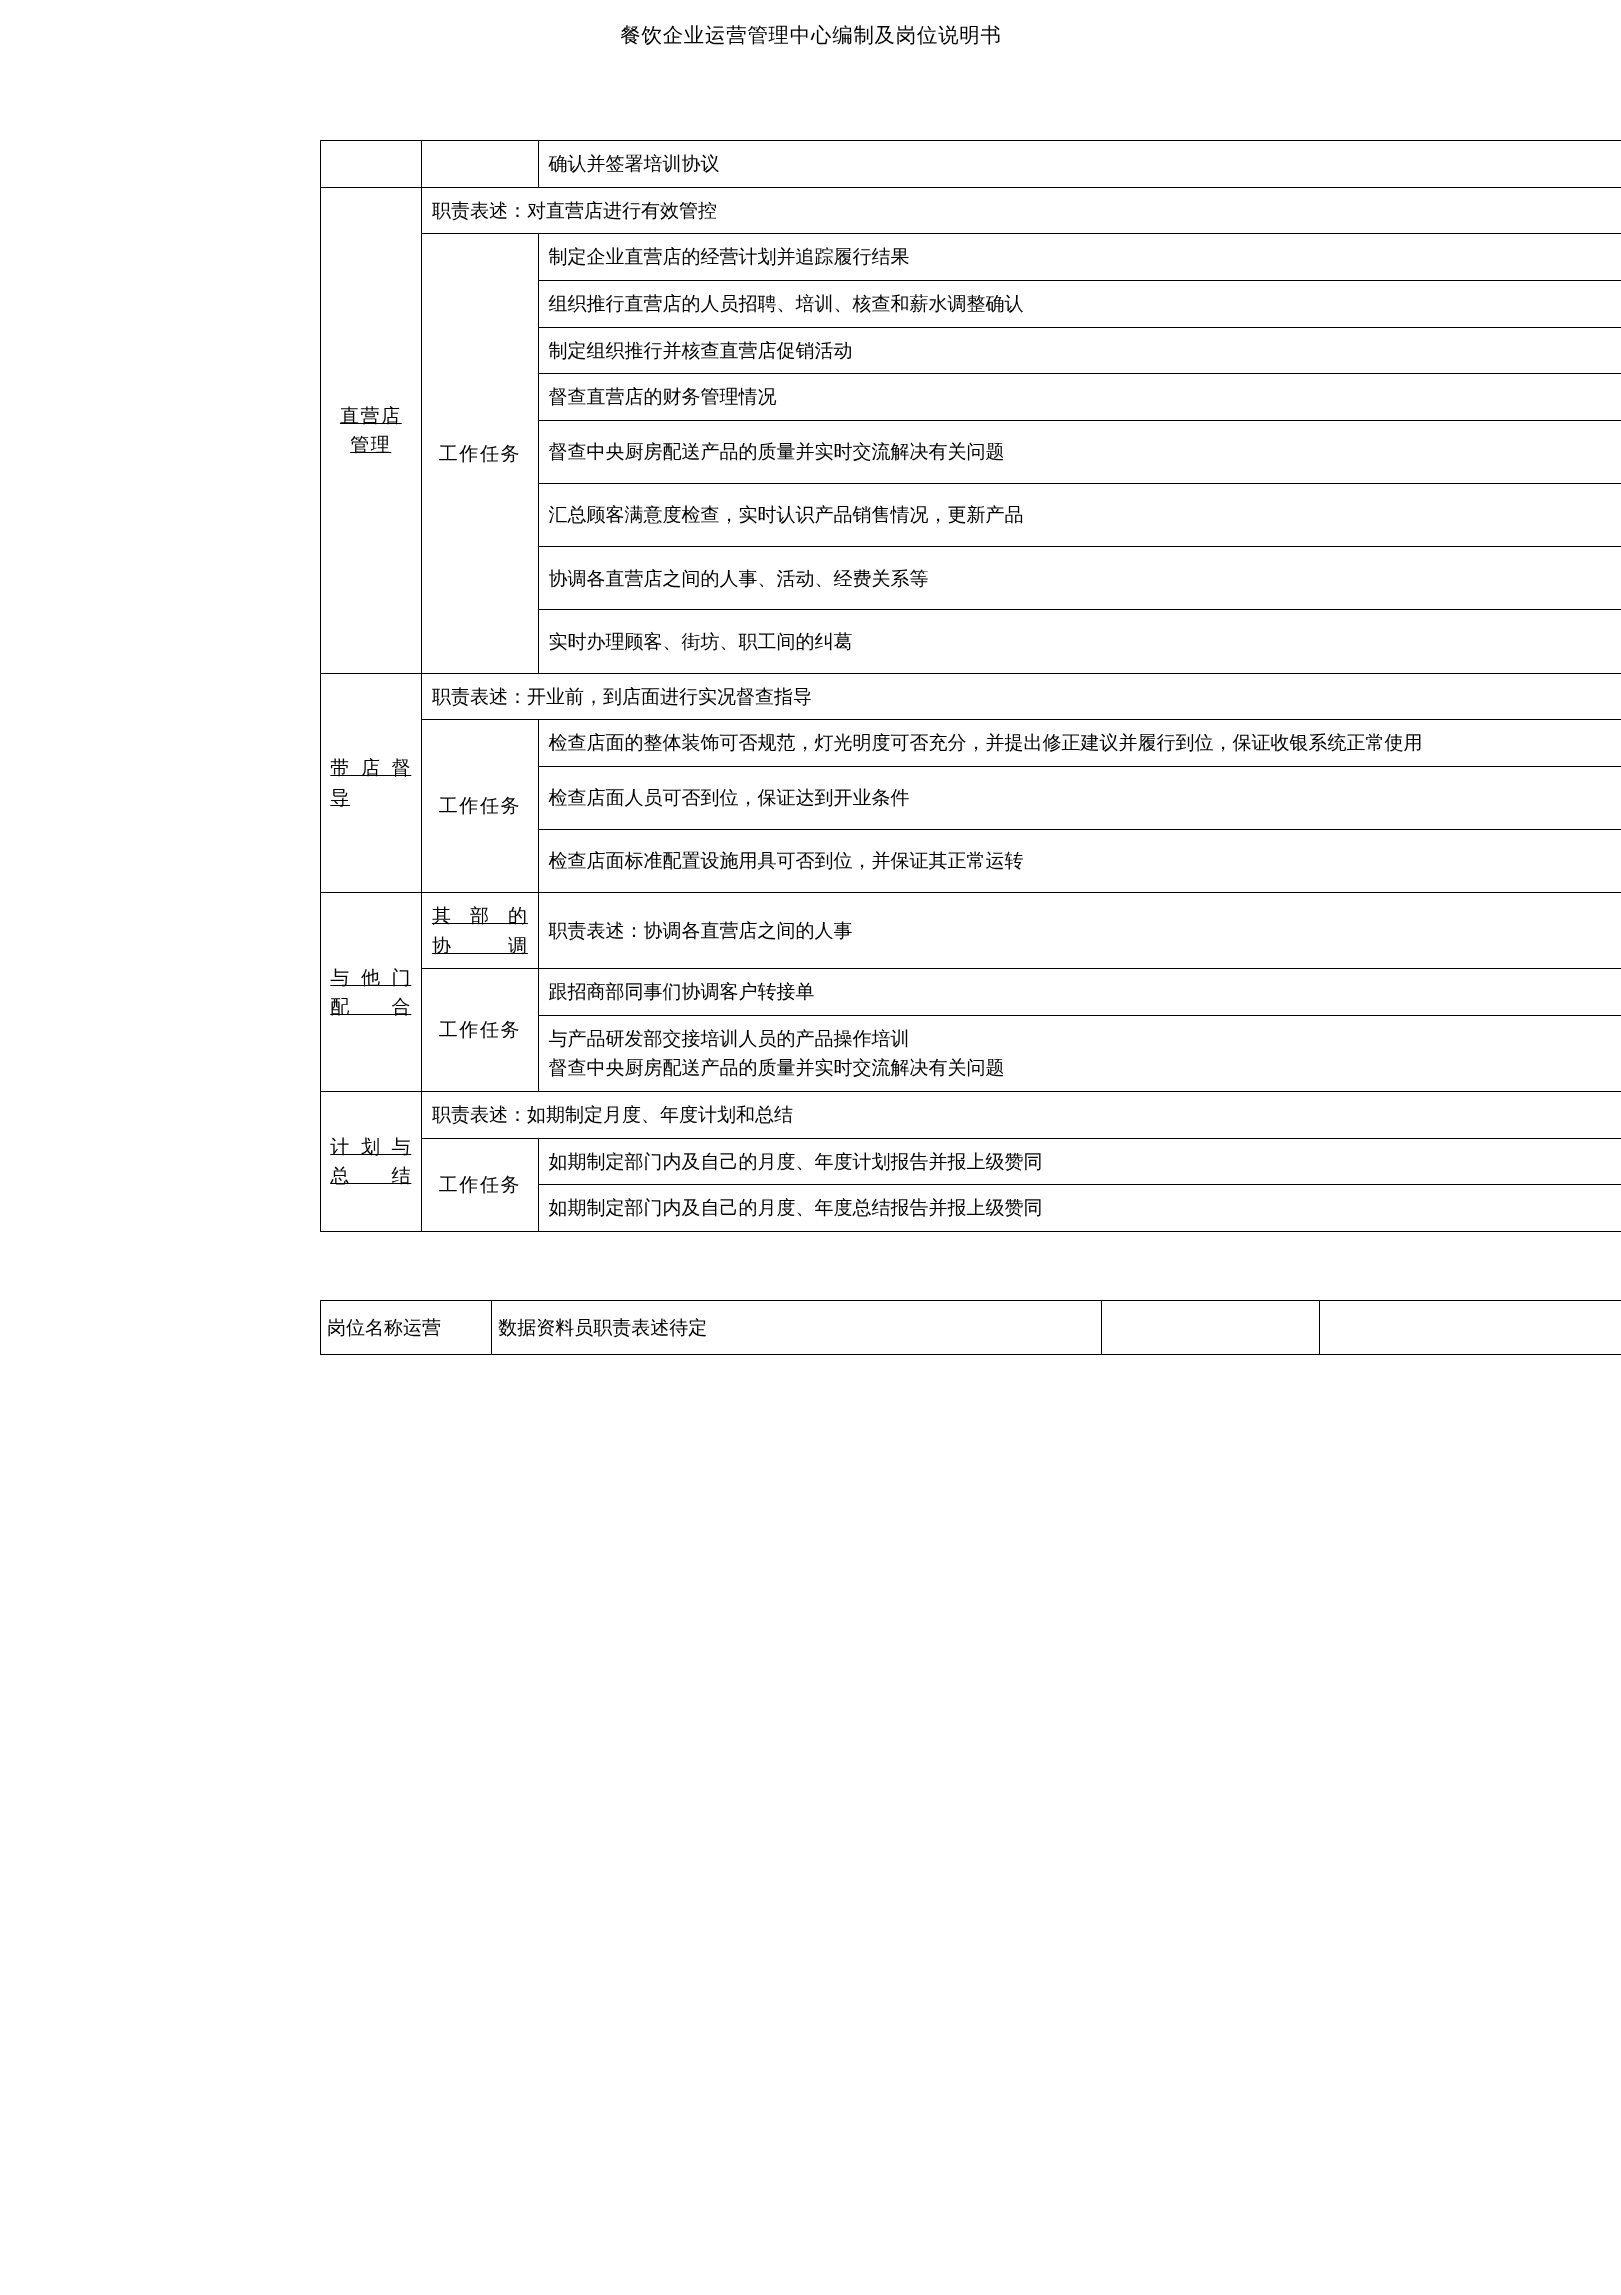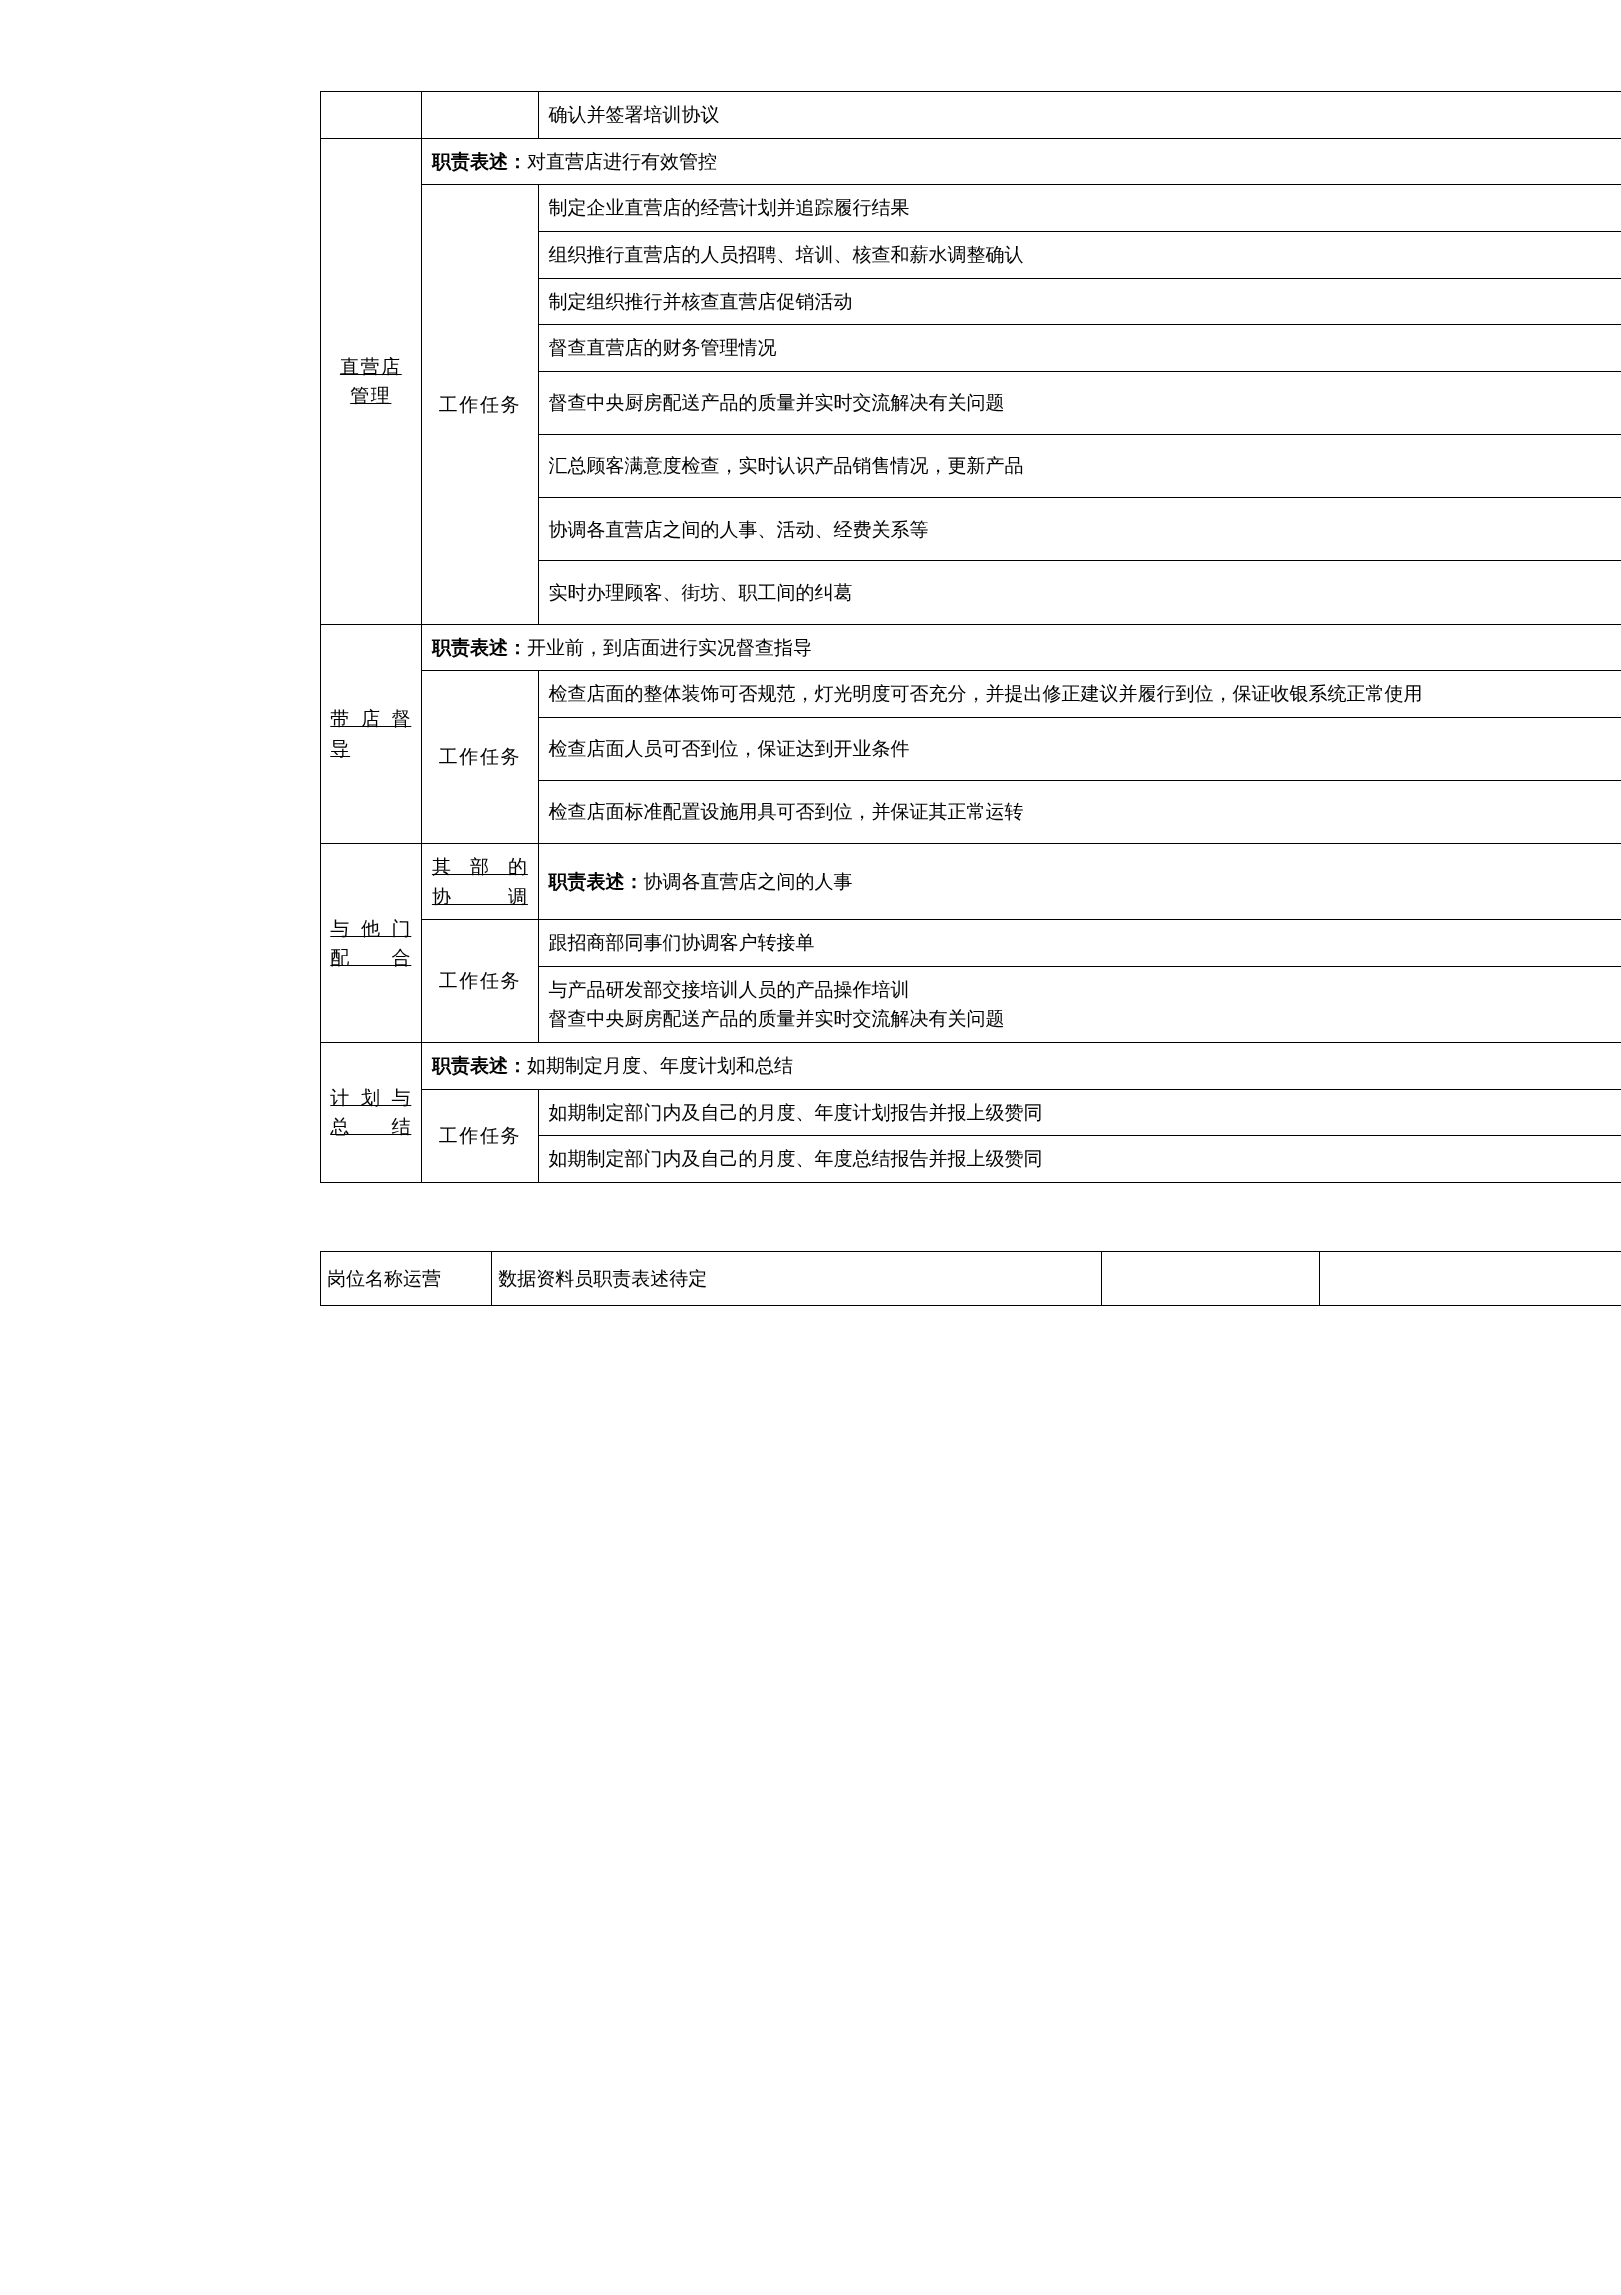--- a/index.html
+++ b/index.html
@@ -55,21 +55,21 @@
     line-height: 1.7;
   }
   .cell-spread {
     text-align: justify;
     text-align-last: justify;
     letter-spacing: 0.8px;
     line-height: 1.7;
   }
   .row-tall td { height: 46px; }
   .resp-label {
-    font-weight: bold;
+    font-weight: normal;
   }
   .section2-title {
     font-size: 24.4px;
     font-family: "DejaVu Serif", "Liberation Serif", serif;
     margin-top: 163px;
     letter-spacing: 1.6px;
   }
   table.info {
     border-collapse: collapse;
     table-layout: fixed;
@@ -88,20 +88,21 @@
   .info-c2 { width: 574px; }
   .info-c3 { width: 196px; }
   .info-c4 { width: 277px; }
   .twoline { line-height: 1.6; }
 </style>
 </head>
 <body>
 
 <div class="page">
 
+  <div class="doc-header">餐饮企业运营管理中心编制及岗位说明书</div>
 
   <div class="content">
 
     <table class="jd">
 
       <tbody>
           <tr>
         <td class="col-a"></td>
         <td class="col-b"></td>
         <td class="col-c">确认并签署培训协议</td>

